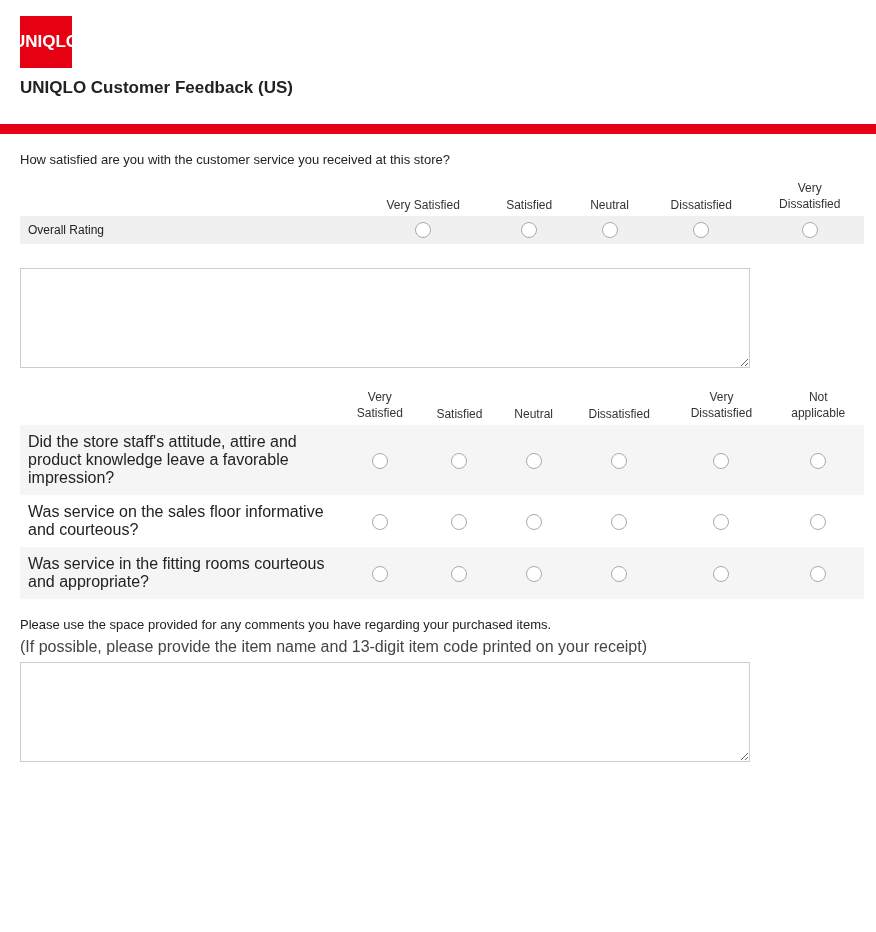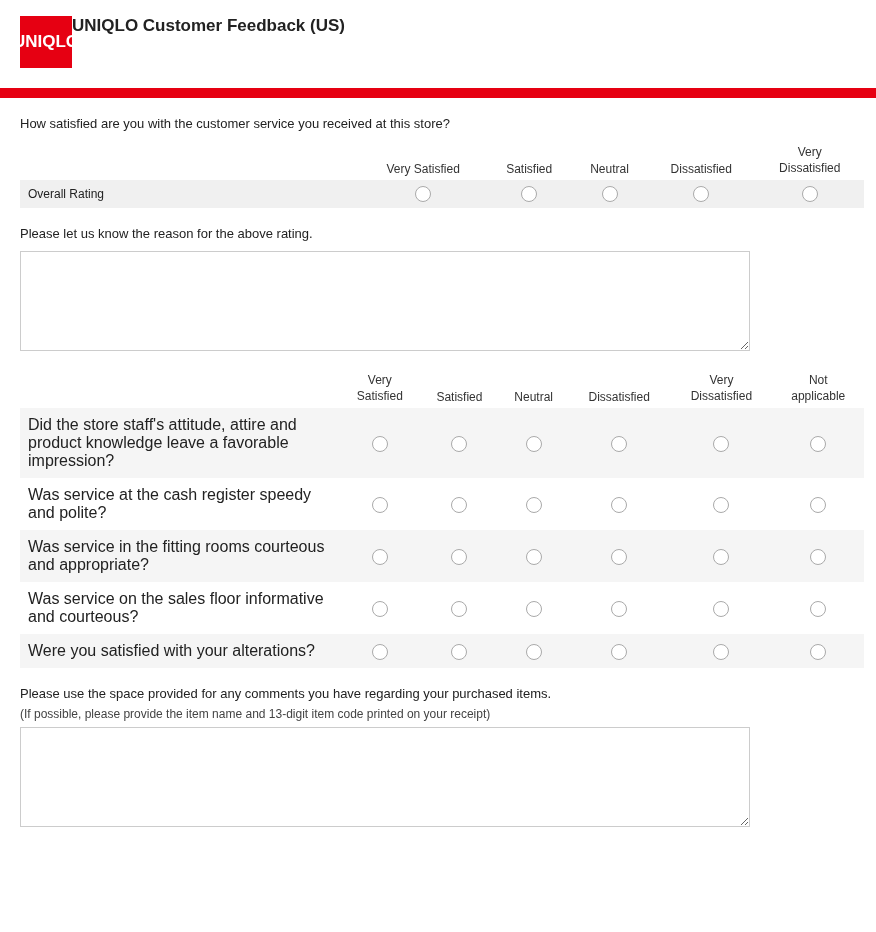--- a/index.html
+++ b/index.html
@@ -7,21 +7,21 @@
       font-family: Arial, sans-serif;
       font-size: 13px;
       background: #fff;
       color: #222;
       width: 876px;
       min-height: 932px;
     }
     .header {
       padding: 16px 20px 10px 20px;
       display: flex;
-      flex-direction: row;
+      flex-direction: column;
     }
     .logo {
       width: 52px;
       height: 52px;
       background: #e60012;
       color: #fff;
       font-weight: bold;
       font-size: 17px;
       display: flex;
       align-items: center;
@@ -135,21 +135,21 @@
       background: #fff;
     }
     .overall-row td {
       background: #f0f0f0 !important;
     }
     .comments-label {
       font-size: 13px;
       margin-bottom: 6px;
     }
     .comments-sublabel {
-      font-size: 12px;
+      font-size: 16px;
       color: #444;
       margin-bottom: 4px;
     }
   </style>
 </head>
 <body>
 
 <div class="header">
   <div class="logo">
     <span>UNI</span>
@@ -181,21 +181,20 @@
         <td class="radio-cell"><span class="radio-circle"></span></td>
         <td class="radio-cell"><span class="radio-circle"></span></td>
         <td class="radio-cell"><span class="radio-circle"></span></td>
         <td class="radio-cell"><span class="radio-circle"></span></td>
       </tr>
     </tbody>
   </table>
 </div>
 
 <div class="section">
-  <div class="section-question">Please let us know the reason for the above rating.</div>
   <textarea aria-label="Reason for rating" style=""></textarea>
 </div>
 
 <div class="section">
   <table class="services-table">
     <thead>
       <tr>
         <th style="width:320px;text-align:left;"></th>
         <th style="line-height:1.3">Very<br>Satisfied</th>
         <th>Satisfied</th>
@@ -209,48 +208,30 @@
       <tr>
         <td class="row-label">Did the store staff's attitude, attire and product knowledge leave a favorable impression?</td>
         <td class="radio-cell"><span class="radio-circle"></span></td>
         <td class="radio-cell"><span class="radio-circle"></span></td>
         <td class="radio-cell"><span class="radio-circle"></span></td>
         <td class="radio-cell"><span class="radio-circle"></span></td>
         <td class="radio-cell"><span class="radio-circle"></span></td>
         <td class="radio-cell"><span class="radio-circle"></span></td>
       </tr>
       <tr>
-        <td class="row-label">Was service at the cash register speedy and polite?</td>
+        <td class="row-label">Was service on the sales floor informative and courteous?</td>
         <td class="radio-cell"><span class="radio-circle"></span></td>
         <td class="radio-cell"><span class="radio-circle"></span></td>
         <td class="radio-cell"><span class="radio-circle"></span></td>
         <td class="radio-cell"><span class="radio-circle"></span></td>
         <td class="radio-cell"><span class="radio-circle"></span></td>
         <td class="radio-cell"><span class="radio-circle"></span></td>
       </tr>
       <tr>
         <td class="row-label">Was service in the fitting rooms courteous and appropriate?</td>
-        <td class="radio-cell"><span class="radio-circle"></span></td>
-        <td class="radio-cell"><span class="radio-circle"></span></td>
-        <td class="radio-cell"><span class="radio-circle"></span></td>
-        <td class="radio-cell"><span class="radio-circle"></span></td>
-        <td class="radio-cell"><span class="radio-circle"></span></td>
-        <td class="radio-cell"><span class="radio-circle"></span></td>
-      </tr>
-      <tr>
-        <td class="row-label">Was service on the sales floor informative and courteous?</td>
-        <td class="radio-cell"><span class="radio-circle"></span></td>
-        <td class="radio-cell"><span class="radio-circle"></span></td>
-        <td class="radio-cell"><span class="radio-circle"></span></td>
-        <td class="radio-cell"><span class="radio-circle"></span></td>
-        <td class="radio-cell"><span class="radio-circle"></span></td>
-        <td class="radio-cell"><span class="radio-circle"></span></td>
-      </tr>
-      <tr>
-        <td class="row-label">Were you satisfied with your alterations?</td>
         <td class="radio-cell"><span class="radio-circle"></span></td>
         <td class="radio-cell"><span class="radio-circle"></span></td>
         <td class="radio-cell"><span class="radio-circle"></span></td>
         <td class="radio-cell"><span class="radio-circle"></span></td>
         <td class="radio-cell"><span class="radio-circle"></span></td>
         <td class="radio-cell"><span class="radio-circle"></span></td>
       </tr>
     </tbody>
   </table>
 </div>

